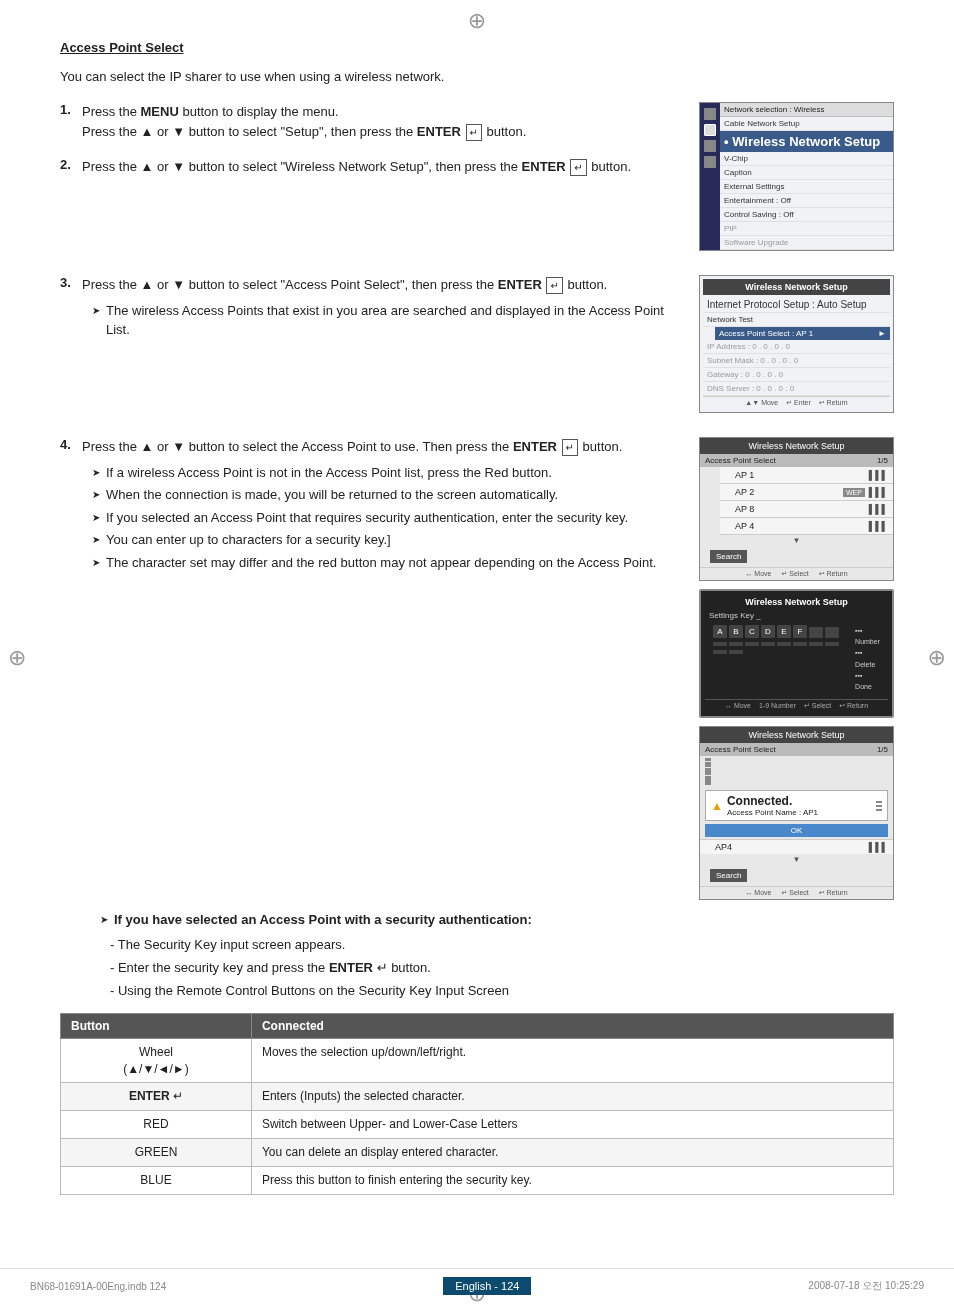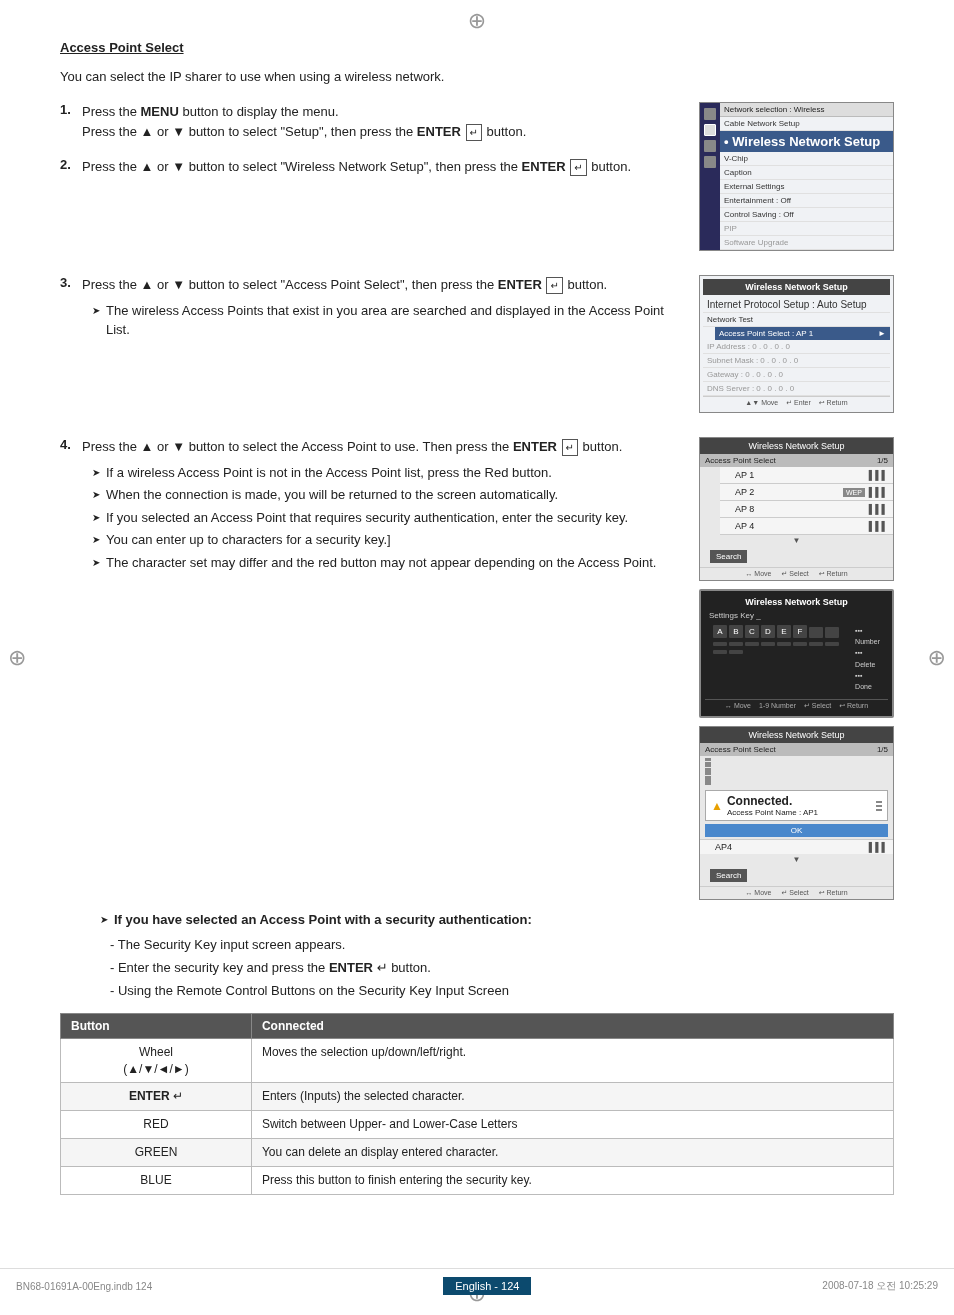--- a/index.html
+++ b/index.html
@@ -166,21 +166,21 @@
 
     
     .page-footer {
       position: absolute;
       bottom: 20px;
       left: 0;
       right: 0;
       display: flex;
       justify-content: space-between;
       align-items: center;
-      padding: 0 16px;
+      padding: 0 30px;
       font-size: 10px;
       color: #888;
       border-top: 1px solid #ddd;
       padding-top: 8px;
     }
 
     .page-number-badge {
       background: #0c4a6e;
       color: #fff;
       padding: 3px 12px;

